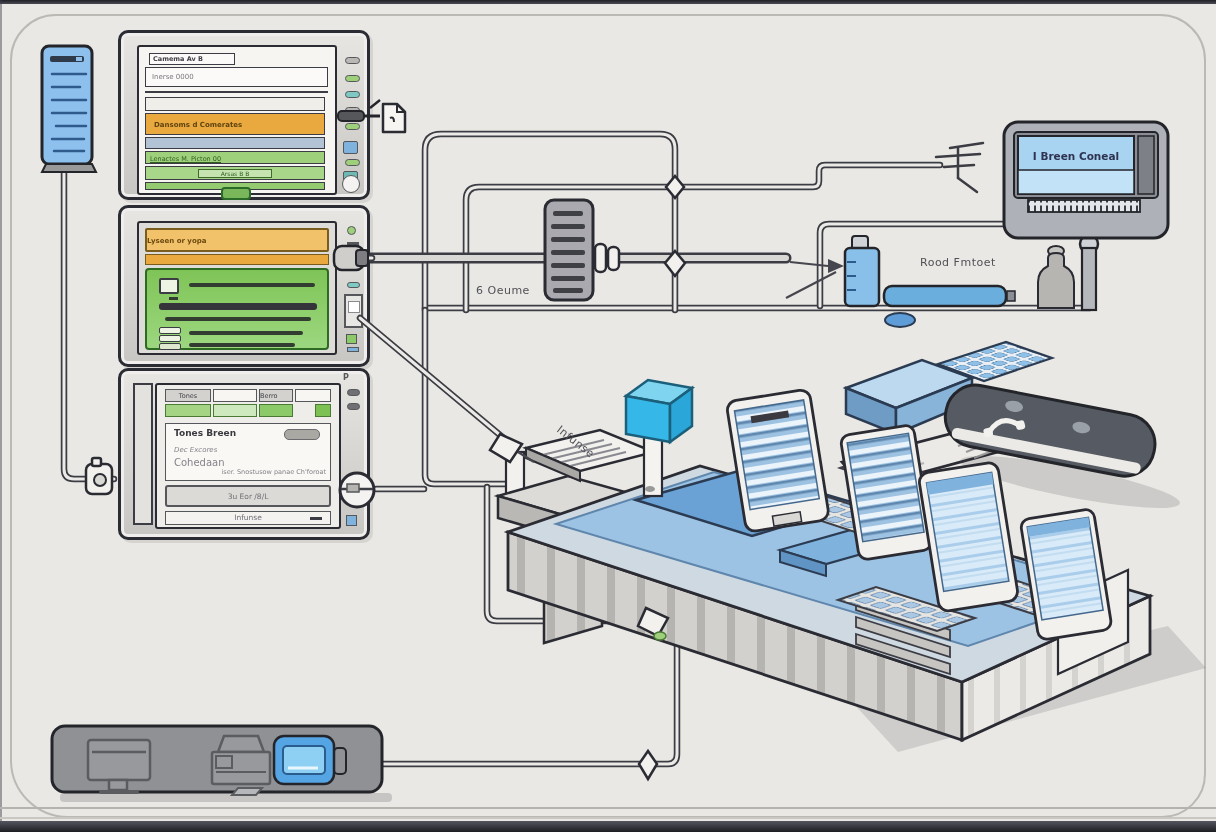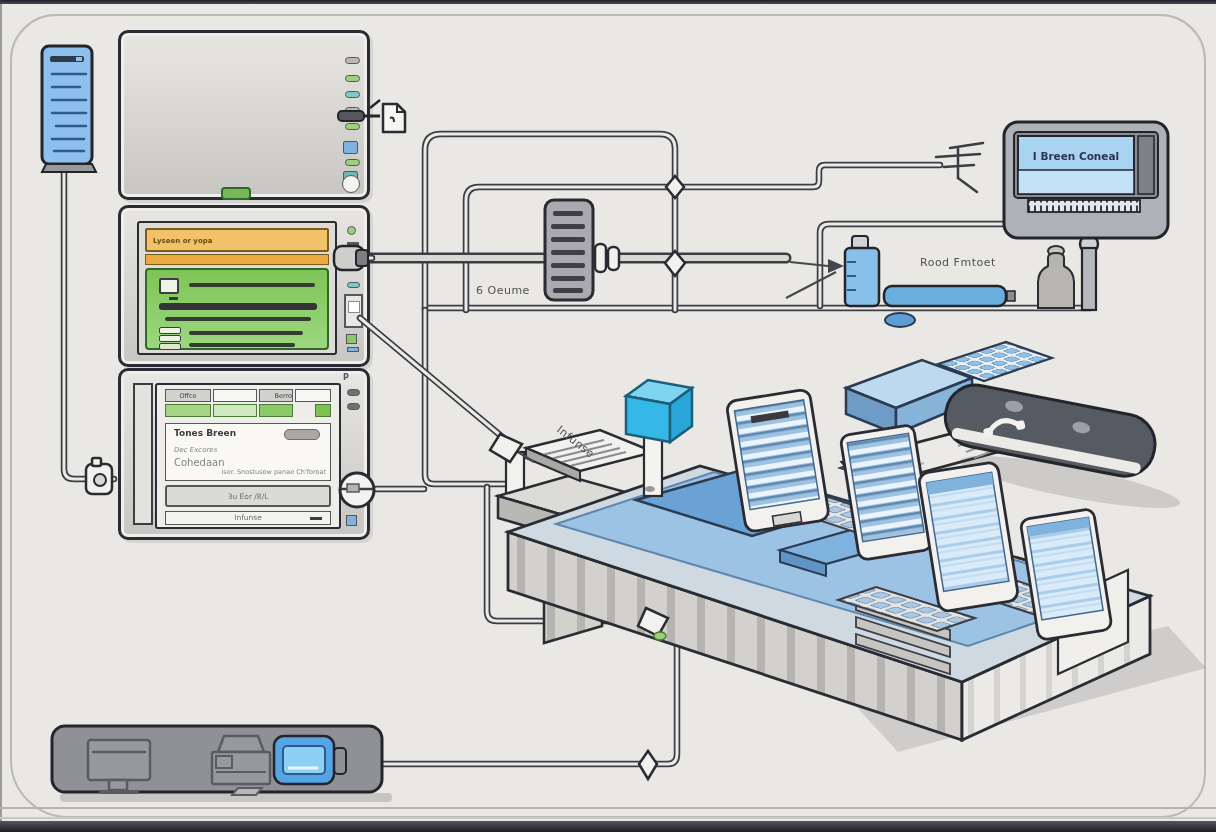--- a/index.html
+++ b/index.html
@@ -312,34 +312,47 @@
       <g>
         <rect x="334" y="748" width="12" height="26" rx="4" fill="#8f9195" stroke="#23252a" stroke-width="2"></rect>
         <rect x="274" y="736" width="60" height="48" rx="10" fill="#55a4e4" stroke="#23252a" stroke-width="2.5"></rect>
         <rect x="283" y="746" width="42" height="28" rx="4" fill="#8ed0f4" stroke="#2a5d8e" stroke-width="2"></rect>
         <line x1="288" y1="768" x2="318" y2="768" stroke="#eaf6fd" stroke-width="3"></line>
       </g>
     </g>
   </svg>
 
   <div class="rack" style="top:30px;height:164px;">
+    <div class="screen" style="left:16px;top:12px;width:196px;height:146px;">
+      <div class="abs t" style="left:10px;top:6px;width:86px;height:12px;background:#fbfaf8;border:1.5px solid #3c3c44;font-size:6.5px;font-weight:bold;padding-left:3px;line-height:11px;">Camema Av B</div>
+      <div class="abs t" style="left:6px;top:20px;width:183px;height:20px;background:#fbfaf8;border:1.5px solid #3c3c44;font-size:7px;color:#7a7a80;padding:5px 0 0 6px;">Inerse 0000</div>
+      <div class="abs" style="left:6px;top:44px;width:183px;height:2px;background:#3c3c44;"></div>
+      <div class="bar" style="top:50px;height:14px;background:#efeee8;"></div>
+      <div class="bar t" style="top:66px;height:22px;background:#eaa93e;font-size:7px;font-weight:bold;color:#5f4410;padding:7px 0 0 8px;">Dansoms d Comerates</div>
+      <div class="bar" style="top:90px;height:12px;background:#b3c3d6;"></div>
+      <div class="bar t" style="top:104px;height:13px;background:#9ed07c;font-size:6.5px;color:#2f5c1f;text-decoration:underline;padding:3px 0 0 4px;">Lenactes M. Picton 00</div>
+      <div class="bar" style="top:119px;height:14px;background:#a8d78a;">
+        <div class="abs t" style="left:52px;top:1.5px;width:74px;height:9px;background:#c5e4af;border:1px solid #3c6b2a;font-size:6px;text-align:center;line-height:8px;color:#2f5c1f;">Arsas B B</div>
+      </div>
+      <div class="bar" style="top:135px;height:8px;background:#94cb70;"></div>
+    </div>
     <div class="led" style="left:224px;top:24px;width:15px;height:7px;border-radius:4px;background:#b9b8b4;"></div>
     <div class="led" style="left:224px;top:42px;width:15px;height:7px;border-radius:4px;background:#9ed07c;"></div>
     <div class="led" style="left:224px;top:58px;width:15px;height:7px;border-radius:4px;background:#7fc9c4;"></div>
     <div class="led" style="left:224px;top:74px;width:15px;height:7px;border-radius:4px;background:#b9b8b4;"></div>
     <div class="led" style="left:224px;top:90px;width:15px;height:7px;border-radius:4px;background:#9ed07c;"></div>
     <div class="led" style="left:222px;top:108px;width:15px;height:13px;border-radius:2px;background:#7fb2dd;"></div>
     <div class="led" style="left:224px;top:126px;width:15px;height:7px;border-radius:4px;background:#9ed07c;"></div>
     <div class="led" style="left:222px;top:138px;width:15px;height:12px;border-radius:2px;background:#6fb9b4;"></div>
     <div class="led" style="left:221px;top:143px;width:18px;height:18px;border-radius:50%;background:#f4f3f1;top:142px;"></div>
   </div>
 
   <div class="rack" style="top:205px;height:156px;">
     <div class="screen" style="left:16px;top:13px;width:196px;height:130px;background:#dddcd8;">
-      <div class="abs t" style="left:6px;top:5px;width:184px;height:24px;background:#f2c26a;border:2px solid #7a5c1c;border-radius:2px;font-size:7px;font-weight:bold;color:#6b4a10;padding:7px 0 0 6px;">Lyseen or yopa</div>
+      <div class="abs t" style="left:6px;top:5px;width:184px;height:24px;background:#f2c26a;border:2px solid #7a5c1c;border-radius:2px;font-size:7px;font-weight:bold;color:#6b4a10;padding:7px 0 0 0;">Lyseen or yopa</div>
       <div class="abs" style="left:6px;top:31px;width:184px;height:11px;background:#e9a93e;border:1.5px solid #7a5c1c;"></div>
       <div class="abs" style="left:6px;top:45px;width:184px;height:82px;background:linear-gradient(180deg,#7fc457,#9cd77f);border:2px solid #2e6b22;border-radius:4px;">
         <div class="abs" style="left:12px;top:8px;width:20px;height:16px;background:#eef4e4;border:2px solid #3c3c44;border-radius:2px;"></div>
         <div class="abs" style="left:42px;top:13px;width:126px;height:3.5px;background:#323c30;border-radius:2px;"></div>
         <div class="abs" style="left:22px;top:27px;width:9px;height:2.5px;background:#323c30;"></div>
         <div class="abs" style="left:12px;top:33px;width:158px;height:7px;background:#34343a;border-radius:3px;"></div>
         <div class="abs" style="left:18px;top:47px;width:146px;height:3.5px;background:#323c30;border-radius:2px;"></div>
         <div class="abs" style="left:12px;top:57px;width:22px;height:7px;background:#eef4e4;border:1.5px solid #3c3c44;border-radius:2px;"></div>
         <div class="abs" style="left:12px;top:65px;width:22px;height:7px;background:#eef4e4;border:1.5px solid #3c3c44;border-radius:2px;"></div>
         <div class="abs" style="left:12px;top:73px;width:22px;height:7px;background:#dfe8cf;border:1.5px solid #3c3c44;border-radius:2px;"></div>
@@ -353,23 +366,23 @@
     <div class="led" style="left:223px;top:86px;width:19px;height:34px;background:#e8e7e3;border:2px solid #55575b;">
       <div class="abs" style="left:2px;top:5px;width:12px;height:12px;background:#ffffff;border:1px solid #8a8a90;"></div>
     </div>
     <div class="led" style="left:225px;top:126px;width:11px;height:10px;background:#8cc968;"></div>
     <div class="led" style="left:226px;top:139px;width:12px;height:5px;background:#7fb2dd;"></div>
   </div>
 
   <div class="rack" style="top:368px;height:166px;">
     <div class="abs" style="left:12px;top:12px;width:20px;height:142px;background:#e4e2de;border:2px solid #3c3c44;"></div>
     <div class="screen" style="left:34px;top:12px;width:182px;height:142px;background:#efede9;">
-      <div class="abs t" style="left:8px;top:4px;width:46px;height:13px;background:#d4d2ce;border:1.5px solid #55575b;font-size:6.5px;text-align:center;line-height:12px;">Offce</div>
+      <div class="abs t" style="left:8px;top:4px;width:46px;height:13px;background:#d4d2ce;border:1.5px solid #55575b;font-size:6.5px;text-align:center;line-height:12px;">Tones</div>
       <div class="abs" style="left:56px;top:4px;width:44px;height:13px;background:#f7f6f3;border:1.5px solid #55575b;"></div>
-      <div class="abs t" style="left:102px;top:4px;width:34px;height:13px;background:#d4d2ce;border:1.5px solid #55575b;font-size:6.5px;text-align:right;line-height:12px;">Berro</div>
+      <div class="abs t" style="left:102px;top:4px;width:34px;height:13px;background:#d4d2ce;border:1.5px solid #55575b;font-size:6.5px;text-align:left;line-height:12px;">Berro</div>
       <div class="abs" style="left:138px;top:4px;width:36px;height:13px;background:#f7f6f3;border:1.5px solid #55575b;"></div>
       <div class="abs" style="left:8px;top:19px;width:46px;height:13px;background:#a5d584;border:1px solid #4a7a34;"></div>
       <div class="abs" style="left:56px;top:19px;width:44px;height:13px;background:#cde9bd;border:1px solid #4a7a34;"></div>
       <div class="abs" style="left:102px;top:19px;width:34px;height:13px;background:#8cc968;border:1px solid #4a7a34;"></div>
       <div class="abs" style="left:158px;top:19px;width:16px;height:13px;background:#7dc153;border:1px solid #4a7a34;"></div>
       <div class="abs" style="left:8px;top:38px;width:166px;height:58px;background:#f9f8f5;border:1.5px solid #55575b;">
         <div class="abs t" style="left:8px;top:4px;font-size:9px;font-weight:bold;color:#3a3a40;">Tones Breen</div>
         <div class="abs" style="left:118px;top:5px;width:36px;height:11px;background:#a9a8a3;border:1px solid #6b6b70;border-radius:5px;"></div>
         <div class="abs t" style="left:8px;top:22px;font-size:7px;color:#84848a;font-style:italic;">Dec Excores</div>
         <div class="abs t" style="left:8px;top:33px;font-size:10px;color:#84848a;">Cohedaan</div>

